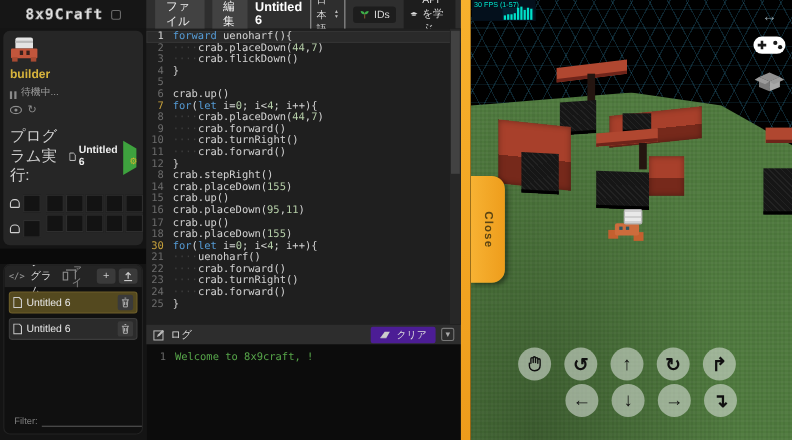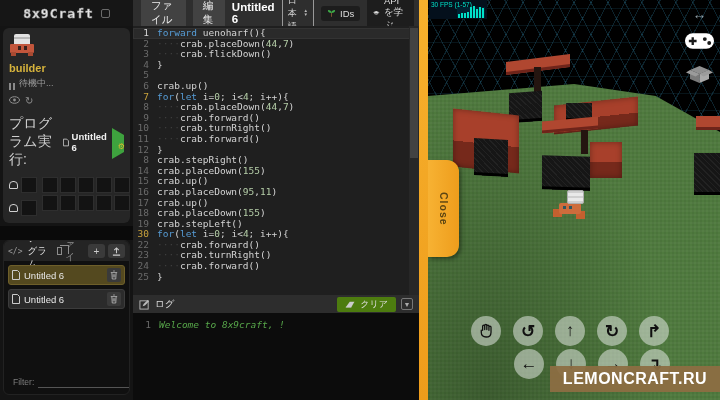--- a/index.html
+++ b/index.html
@@ -87,28 +87,28 @@
   .cl .c { color:#d4d4d4; }
   .cl .k { color:#569cd6; }
   .cl .n { color:#b5cea8; }
   .cl .w { color:#3e3e3e; }
   .vscroll { position:absolute; right:0; top:0; width:10px; height:100%; background:#272727; }
   .vthumb { position:absolute; right:1px; top:2px; width:8px; height:130px; background:#424242; }
 
   .log-panel { height:105px; display:flex; flex-direction:column; background:#2d2d2d; }
   .log-header { height:18px; display:flex; align-items:center; gap:5px; padding:0 6px; }
   .log-title { color:#ddd; font-size:9.5px; }
-  .clear-btn { margin-left:auto; background:#4d7c0f; border-radius:2px; padding:1px 8px; color:#ddd; font-size:9px;
+  .clear-btn { margin-left:auto; background:#4c1d95; border-radius:2px; padding:1px 8px; color:#ddd; font-size:9px;
                display:flex; align-items:center; gap:4px; cursor:pointer; }
   .collapse-btn { width:12px; height:12px; border:1px solid #777; border-radius:2px; color:#aaa; font-size:7px;
                   display:flex; align-items:center; justify-content:center; cursor:pointer; }
   .log-body { flex:1; background:#0c0c0c; font-family:"DejaVu Sans Mono",monospace; font-size:9.5px; padding-top:6px; }
   .log-row { display:flex; line-height:12px; }
   .log-row .lnum { width:26px; text-align:right; padding-right:8px; color:#6a6a6a; flex:none; }
-  .log-row .ltext { color:#57a64a;font-style:italic; }
+  .log-row .ltext { color:#57a64a; }
 
   
   .accent-strip { width:9px; height:400px; background:linear-gradient(180deg,#f7b12d,#ee9c1b); flex:none; }
   .game { position:relative; flex:1; height:400px; overflow:hidden; background-color:#000;
           background-image:
             repeating-linear-gradient(62deg, rgba(45,125,158,.28) 0 1px, transparent 1px 15px),
             repeating-linear-gradient(-62deg, rgba(45,125,158,.28) 0 1px, transparent 1px 15px),
             repeating-linear-gradient(0deg, rgba(45,125,158,.16) 0 1px, transparent 1px 17px); }
   .grass { position:absolute; inset:0; background-color:#4f7a3e;
            background-image:
@@ -335,22 +335,22 @@
           <div class="cl"><span class="g">9</span><span class="c"><span class="w">····</span><span>crab.forward()</span></span></div>
           <div class="cl"><span class="g">10</span><span class="c"><span class="w">····</span><span>crab.turnRight()</span></span></div>
           <div class="cl"><span class="g">11</span><span class="c"><span class="w">····</span><span>crab.forward()</span></span></div>
           <div class="cl"><span class="g">12</span><span class="c"><span>}</span></span></div>
           <div class="cl"><span class="g">8</span><span class="c"><span>crab.stepRight()</span></span></div>
           <div class="cl"><span class="g">14</span><span class="c"><span>crab.placeDown(</span><span class="n">155</span><span>)</span></span></div>
           <div class="cl"><span class="g">15</span><span class="c"><span>crab.up()</span></span></div>
           <div class="cl"><span class="g">16</span><span class="c"><span>crab.placeDown(</span><span class="n">95</span><span>,</span><span class="n">11</span><span>)</span></span></div>
           <div class="cl"><span class="g">17</span><span class="c"><span>crab.up()</span></span></div>
           <div class="cl"><span class="g">18</span><span class="c"><span>crab.placeDown(</span><span class="n">155</span><span>)</span></span></div>
-          <div class="cl"><span class="g">19</span><span class="c"><span>crab.stepLeft()</span></span></div>
           <div class="cl"><span class="g gold">30</span><span class="c"><span class="k">for</span><span>(</span><span class="k">let </span><span>i=</span><span class="n">0</span><span>; i&lt;</span><span class="n">4</span><span>; i++){</span></span></div>
+          <div class="cl"><span class="g">21</span><span class="c"><span class="w">····</span><span>uenoharf()</span></span></div>
           <div class="cl"><span class="g">22</span><span class="c"><span class="w">····</span><span>crab.forward()</span></span></div>
           <div class="cl"><span class="g">23</span><span class="c"><span class="w">····</span><span>crab.turnRight()</span></span></div>
           <div class="cl"><span class="g">24</span><span class="c"><span class="w">····</span><span>crab.forward()</span></span></div>
           <div class="cl"><span class="g">25</span><span class="c"><span>}</span></span></div>
         </div>
       <div class="vscroll">
           <div class="vthumb"></div>
         </div>
     </div>
 
@@ -457,17 +457,14 @@
       <span class="ctrl-btn">↻</span>
       <span class="ctrl-btn">↱</span>
     </div>
     <div class="ctrl-row r2">
       <span class="ctrl-btn">←</span>
       <span class="ctrl-btn">↓</span>
       <span class="ctrl-btn">→</span>
       <span class="ctrl-btn">↴</span>
     </div>
 
-    <div class="watermark">
-      <span>LEMONCRAFT.RU</span>
-    </div>
   </div>
 </div>
 
 </body></html>

